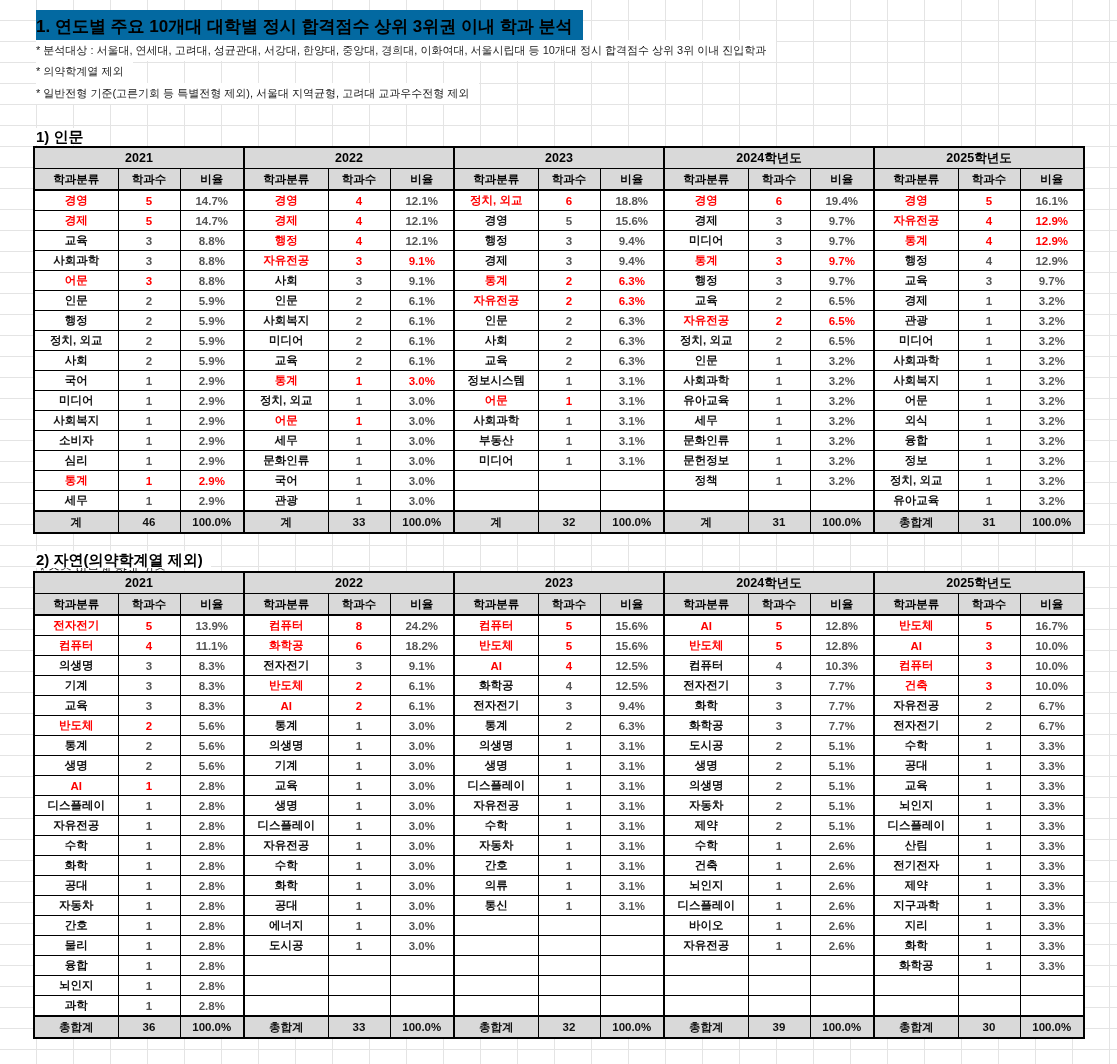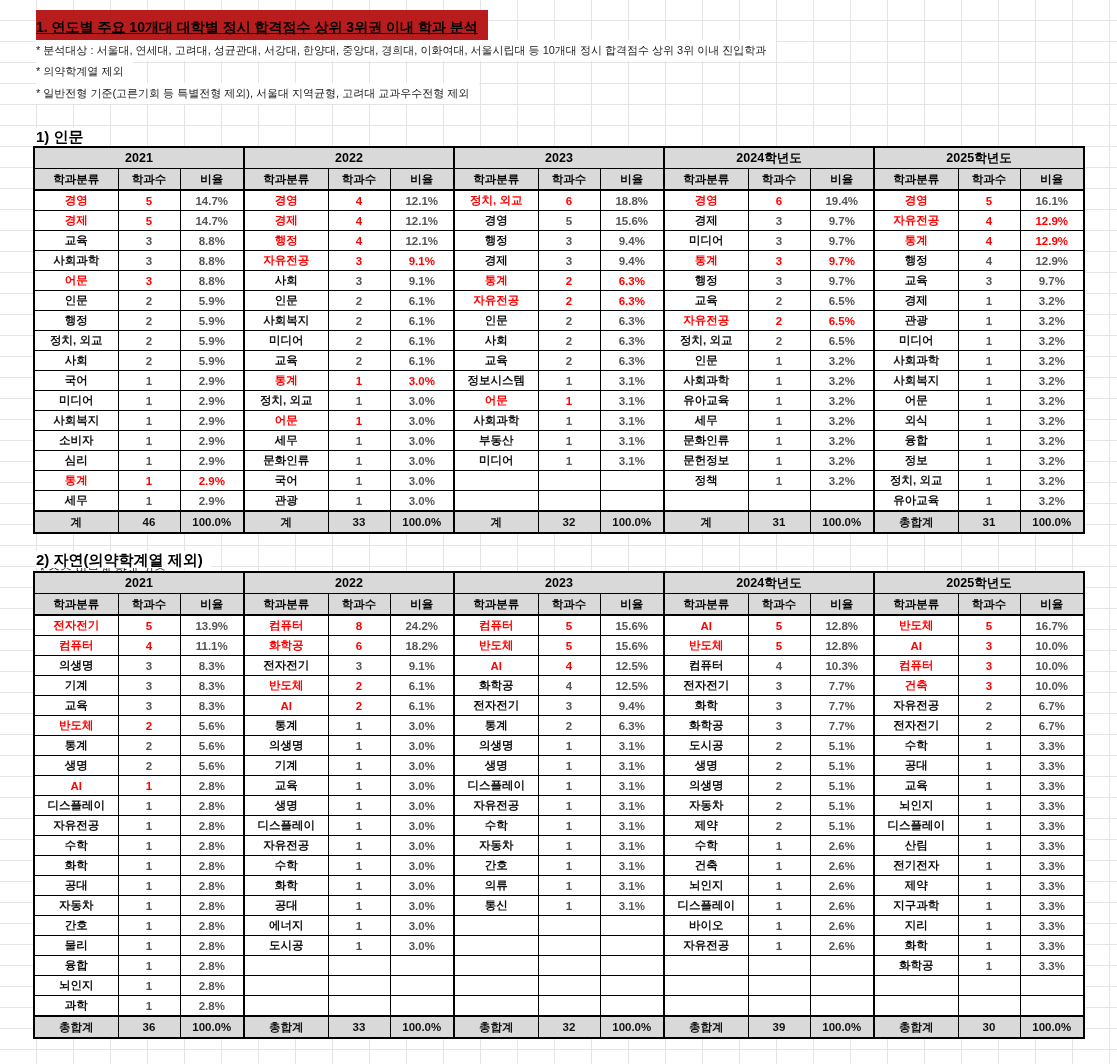--- a/index.html
+++ b/index.html
@@ -10,22 +10,22 @@
   }
   
   .grid-bg{
     position:absolute;inset:0;z-index:0;
     background-image:
       repeating-linear-gradient(to right, transparent 0px, transparent 36px, #e4e4e4 36px, #e4e4e4 37px),
       repeating-linear-gradient(to bottom, transparent 0px, transparent 20px, #e4e4e4 20px, #e4e4e4 21px);
   }
   .layer{position:absolute;z-index:1;}
   .page-title{
-    left:36px;top:10px;font-size:14px;font-weight:700;color:#000;
-    background:#b91c1c;line-height:34px;padding-right:10px;white-space:nowrap;text-decoration:underline;
+    left:36px;top:10px;font-size:17px;font-weight:700;color:#000;
+    background:#0369a1;line-height:34px;padding-right:10px;white-space:nowrap;
   }
   .notes{left:36px;top:40px;}
   .note{
     height:21.4px;line-height:21.4px;font-size:11px;color:#1a1a1a;
     background:#fff;width:fit-content;padding-right:10px;white-space:nowrap;
   }
   .section-label{
     font-size:15px;font-weight:700;color:#000;background:#fff;
     width:fit-content;padding-right:8px;white-space:nowrap;line-height:17px;
   }

